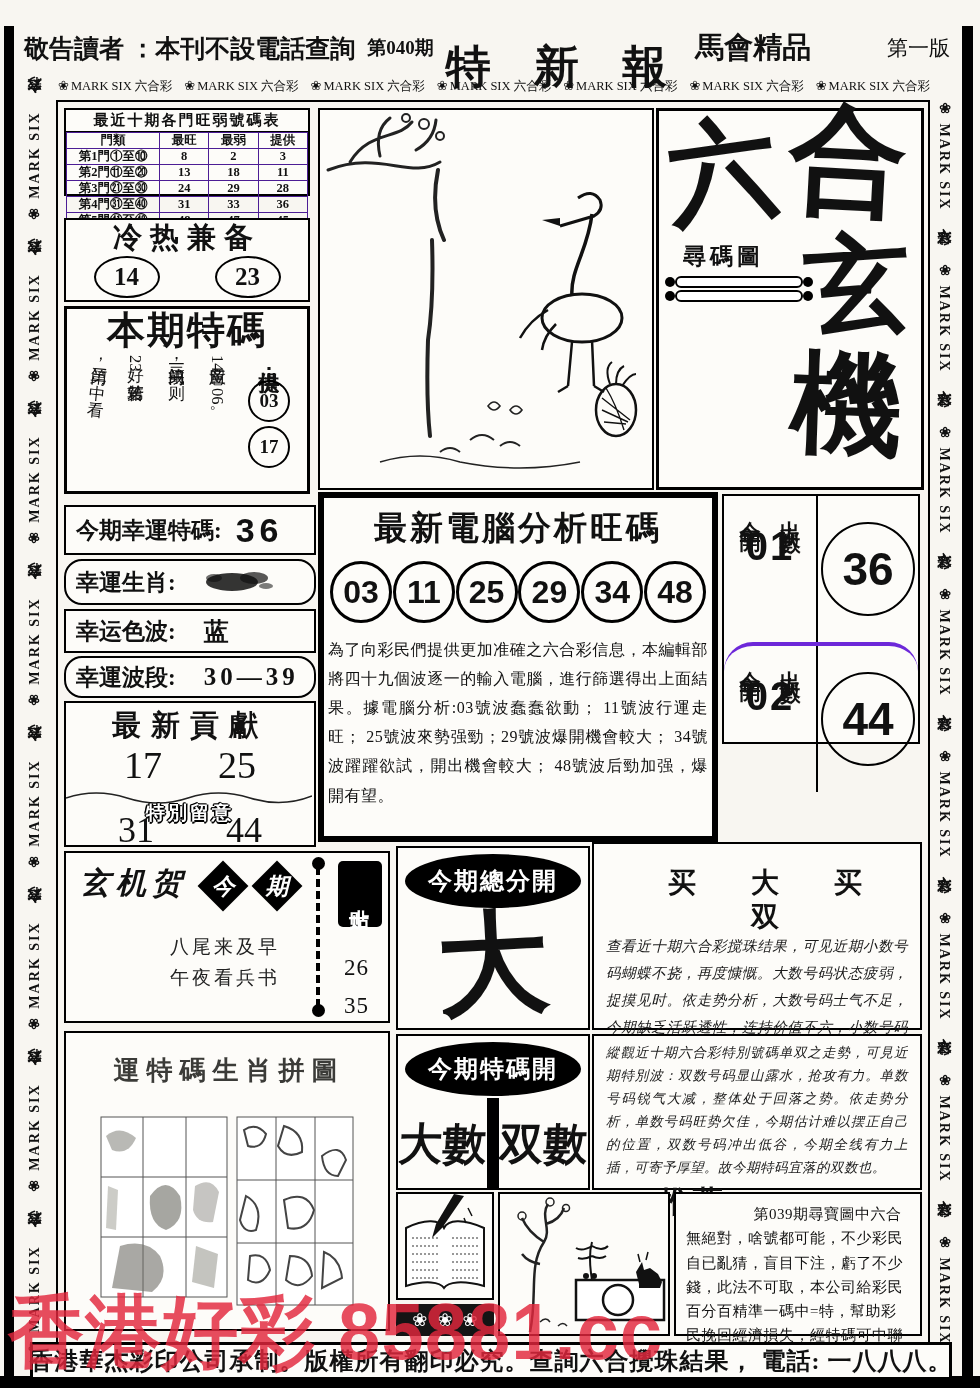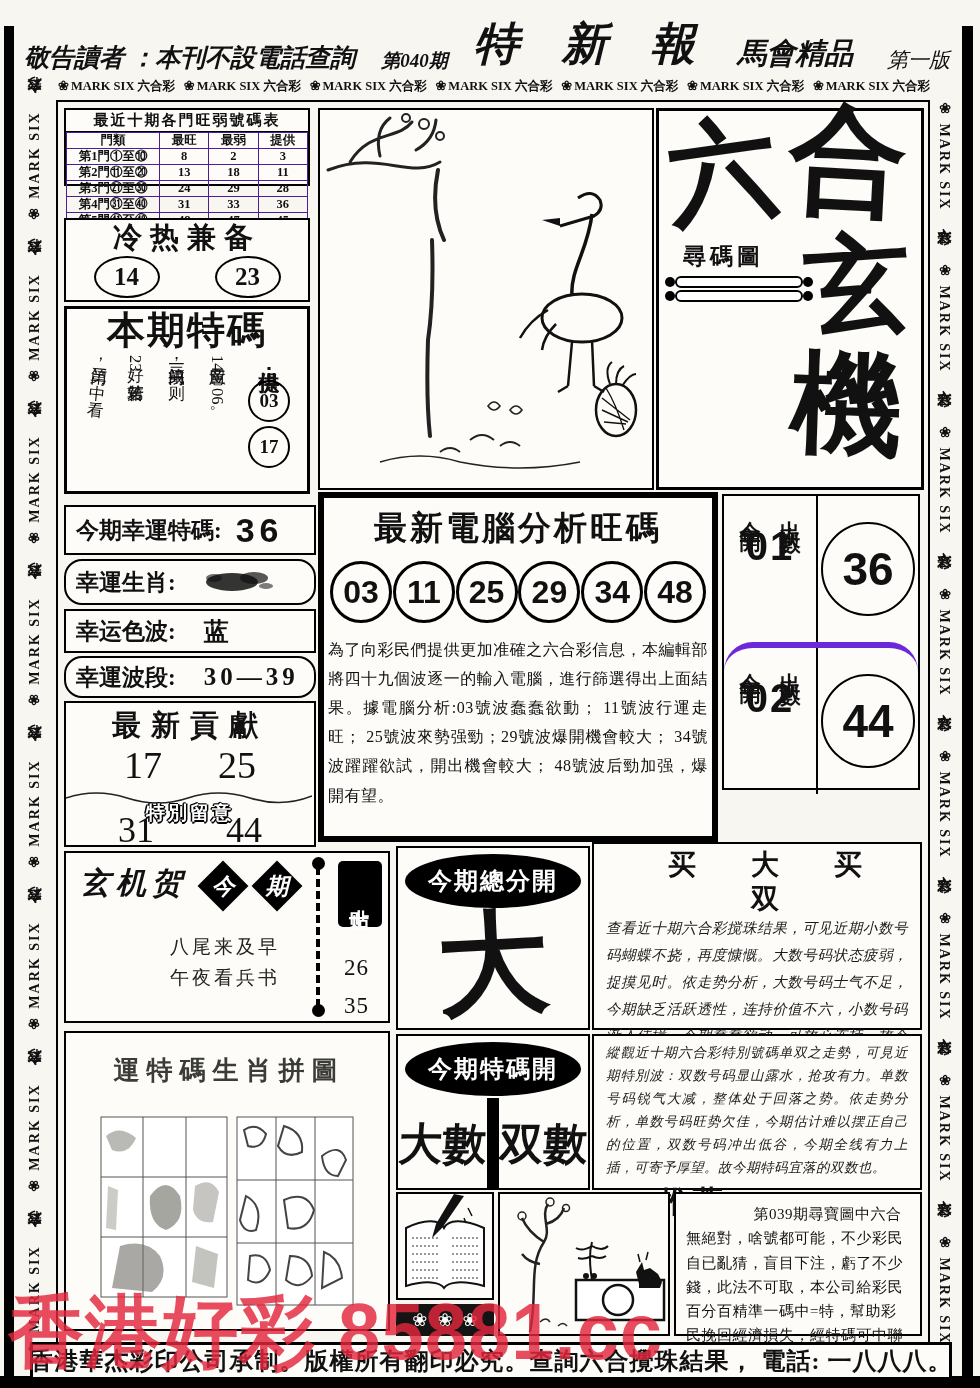--- a/index.html
+++ b/index.html
@@ -4,29 +4,29 @@
 <style>
   html,body{margin:0;padding:0;background:#ddd;}
   .page{position:relative;width:980px;height:1388px;background:#f8f6f1;margin:0 auto;
         font-family:"Liberation Serif","DejaVu Serif",serif;color:#111;overflow:hidden;}
   .abs{position:absolute;box-sizing:border-box;}
   .box{position:absolute;box-sizing:border-box;background:#fdfcf9;border:2px solid #000;}
   .vtext{writing-mode:vertical-rl;}
   
   .bar{position:absolute;background:#000;}
   
-  .header{display:flex;align-items:flex-end;gap:26px;white-space:nowrap;font-style:italic;}
+  .header{display:flex;align-items:center;gap:12px;white-space:nowrap;}
   .h-notice{font-size:25px;font-weight:700;}
   .h-issue{font-size:19px;font-weight:700;}
   .h-title{font-size:45px;font-weight:900;letter-spacing:16px;margin-top:37px;}
   .h-sub{font-size:29px;font-weight:900;}
   .h-edition{font-size:21px;margin-left:auto;padding-right:6px;}
   
   .banner{display:flex;justify-content:space-between;align-items:center;}
-  .banner-item{font-size:12.5px;font-weight:700;white-space:nowrap;}
+  .banner-item{font-size:12.5px;font-weight:400;white-space:nowrap;}
   .flower{font-size:13px;margin-right:2px;}
   .strip{display:flex;flex-direction:column;justify-content:space-between;align-items:center;}
   .strip-item{font-weight:700;font-size:14px;letter-spacing:2px;writing-mode:vertical-rl;}
   .strip-left .strip-item{transform:rotate(180deg);}
   
   .ht-title{font-size:15px;font-weight:900;text-align:center;letter-spacing:2px;border-bottom:1px solid #000;padding:1px 0;}
   table.ht{border-collapse:collapse;width:100%;}
   table.ht td,table.ht th{border:1px solid #4c1d95;font-size:12.5px;text-align:center;padding:0;height:15px;line-height:15px;font-weight:700;}
   
   .ch-title{font-size:29px;font-weight:900;text-align:center;letter-spacing:8px;line-height:1.1;margin-top:2px;}
@@ -80,21 +80,21 @@
   .so-div{width:12px;background:#000;}
   
   .ap-cell{display:flex;height:146px;}
   .ap-left{width:92px;border-right:2px solid #000;display:flex;flex-direction:column;align-items:center;padding-top:8px;}
   .ap-labels{display:flex;flex-direction:row-reverse;gap:12px;}
   .ap-labels .vtext{font-size:21px;font-weight:700;letter-spacing:6px;}
   .ap-num{font-size:40px;font-weight:700;font-family:"Liberation Sans",sans-serif;margin-top:2px;letter-spacing:2px;}
   .ap-right{flex:1;display:flex;align-items:center;justify-content:center;}
   .circle-xl{width:90px;height:90px;border:2.5px solid #000;border-radius:50%;display:flex;align-items:center;justify-content:center;font-size:46px;font-weight:700;font-family:"Liberation Sans",sans-serif;}
   
-  .hw-title{font-size:28px;font-weight:900;letter-spacing:24px;text-align:center;padding-left:40px;line-height:1.2;}
+  .hw-title{font-size:28px;font-weight:900;letter-spacing:24px;text-align:center;padding-left:40px;line-height:1.2;margin-top:18px;}
   .hw-body{font-size:14.5px;line-height:1.85;font-style:italic;text-align:justify;letter-spacing:0.5px;color:#1a1a1a;}
   .hw-tip{font-size:26px;font-weight:900;text-align:center;letter-spacing:3px;}
   .hw-tip2{font-size:30px;font-weight:900;text-align:center;letter-spacing:3px;margin-top:2px;}
   
   .tn-body{font-size:15px;line-height:1.62;text-indent:4.5em;letter-spacing:0.5px;}
   
   .mys-char{position:absolute;font-weight:900;line-height:1.0;}
   .mys-label{position:absolute;font-size:23px;font-weight:900;letter-spacing:4px;}
   .scroll{position:absolute;}
   .roller{display:flex;align-items:center;height:14px;}
@@ -153,21 +153,21 @@
     <span class="strip-item"><span>❀</span> <span>MARK SIX 六合彩</span></span>
     <span class="strip-item"><span>❀</span> <span>MARK SIX 六合彩</span></span>
     <span class="strip-item"><span>❀</span> <span>MARK SIX 六合彩</span></span>
     <span class="strip-item"><span>❀</span> <span>MARK SIX 六合彩</span></span>
     <span class="strip-item"><span>❀</span> <span>MARK SIX 六合彩</span></span>
     <span class="strip-item"><span>❀</span> <span>MARK SIX 六合彩</span></span>
   </div>
 
   <div class="abs" style="left:56px;top:100px;width:874px;height:1248px;border:2px solid #000;"></div>
 
-  <div class="box" style="left:64px;top:108px;width:246px;height:78px;">
+  <div class="box" style="left:64px;top:108px;width:246px;height:88px;">
     <div class="ht-title">最近十期各門旺弱號碼表</div>
     <table class="ht">
       <tbody>
           <tr>
         <th style="width:92px;">門類</th>
         <th>最旺</th>
         <th>最弱</th>
         <th>提供</th>
       </tr>
       <tr>
@@ -371,34 +371,34 @@
           <span class="knob"></span>
         </div>
       <div class="roller">
           <span class="knob"></span>
           <span class="rbar"></span>
           <span class="knob"></span>
         </div>
     </div>
   </div>
 
-  <div class="box" style="left:722px;top:494px;width:198px;height:296px;">
+  <div class="box" style="left:722px;top:494px;width:198px;height:250px;">
     <div class="ap-cell">
       <div class="ap-left">
         <div class="ap-labels">
           <span class="vtext">出次數</span>
           <span class="vtext">今年開</span>
         </div>
         <div class="ap-num">01</div>
       </div>
       <div class="ap-right">
         <span class="circle-xl">36</span>
       </div>
     </div>
-    <div style="border-top:6px solid #6d28d9;border-radius:29px;" class="ap-cell">
+    <div style="border-top:4px solid #6d28d9;border-radius:29px;" class="ap-cell">
       <div class="ap-left">
         <div class="ap-labels">
           <span class="vtext">出次數</span>
           <span class="vtext">今年開</span>
         </div>
         <div class="ap-num">02</div>
       </div>
       <div class="ap-right">
         <span class="circle-xl">44</span>
       </div>

